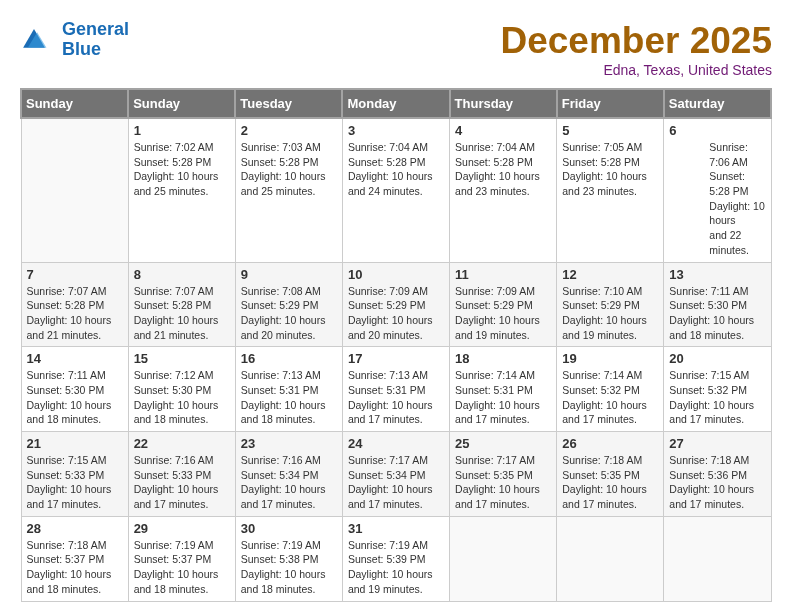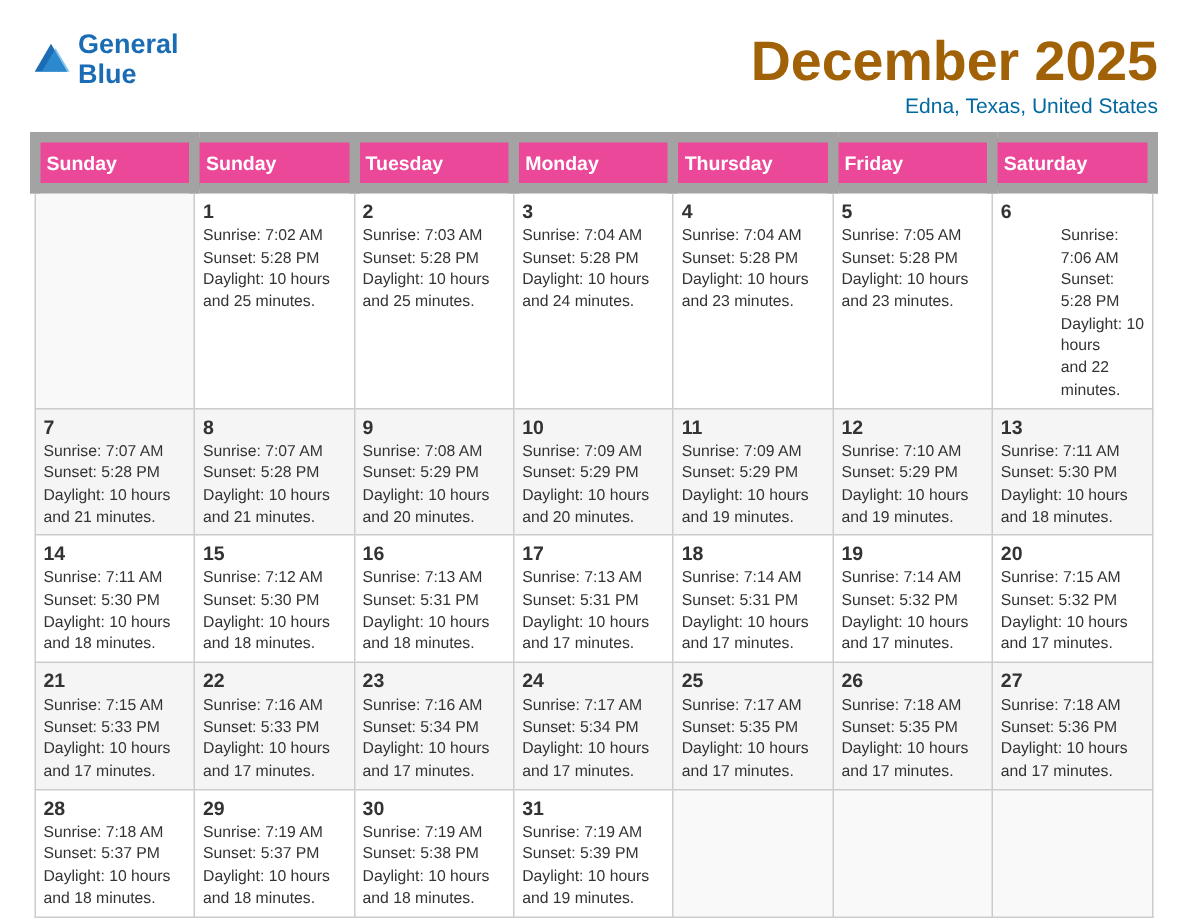--- a/index.html
+++ b/index.html
@@ -22,50 +22,51 @@
       gap: 4px;
     }
     .logo-text {
       font-size: 18px;
       font-weight: bold;
       color: #333;
       line-height: 1.1;
     }
     .logo-text span {
       color: #1a6cb5;
+      margin-left: 10px;
     }
     .logo-icon {
       width: 28px;
       height: 28px;
     }
     .title-block {
       text-align: right;
     }
     .month-title {
       font-size: 37px;
       font-weight: bold;
       color: #a16207;
     }
     .location {
       font-size: 14px;
-      color: #0369a1;
+      color: #701a75;
     }
     .calendar {
       width: 100%;
       border-collapse: collapse;
       border: 1px solid #ccc;
     }
     .calendar th {
-      background: #ec4899;
+      background: #737373;
       color: #fff;
       font-size: 13px;
       font-weight: bold;
       padding: 6px 4px;
       text-align: left;
-      border: 7px solid #a3a3a3;
+      border: 2px solid #a3a3a3;
     }
     .calendar td {
       vertical-align: top;
       border: 1px solid #ccc;
       padding: 4px 5px;
       width: 107px;
       min-height: 80px;
       background: #fff;
     }
     .calendar tr:nth-child(even) td {

